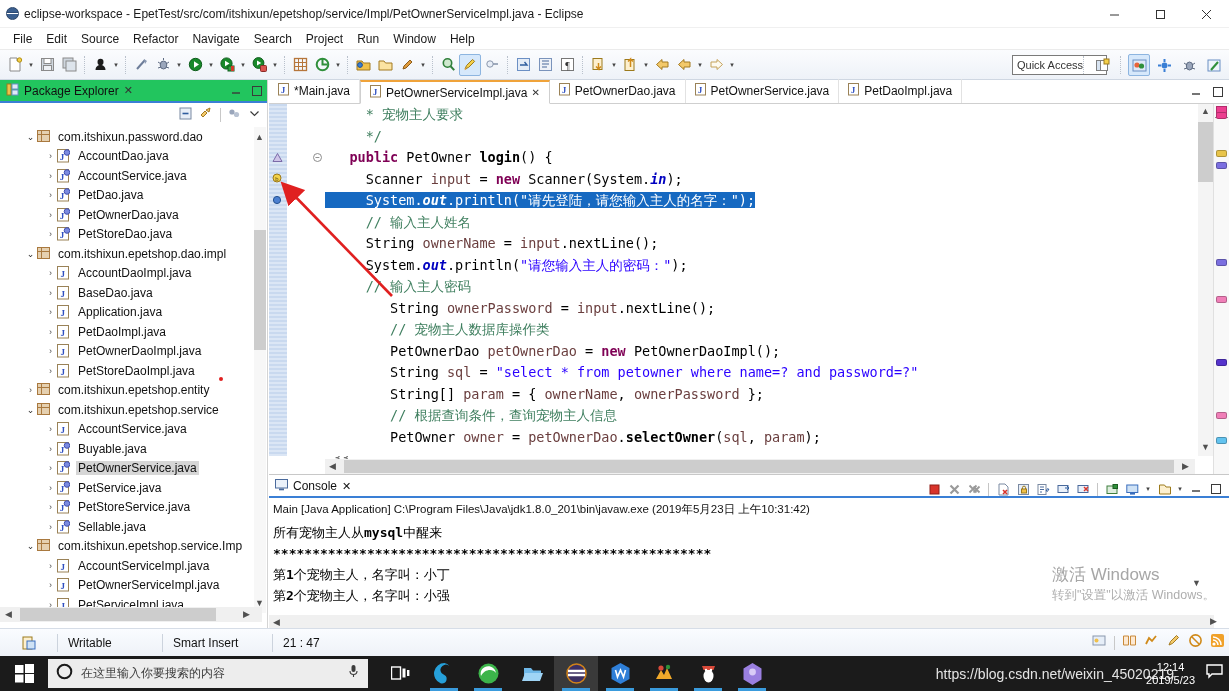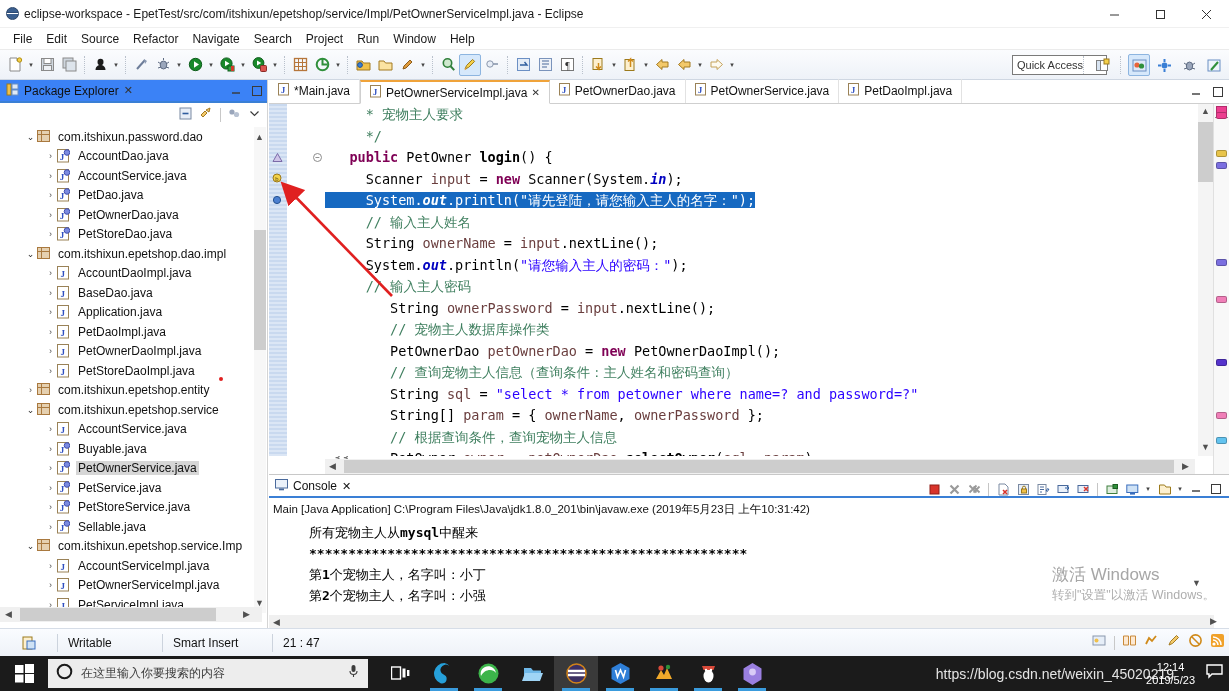--- a/index.html
+++ b/index.html
@@ -52,21 +52,21 @@
     display:flex; align-items:center; padding-left:4px;
   }
   .perspbar{ position:absolute; right:4px; top:4px; display:flex; align-items:center; gap:3px; }
 
   
   .main{ position:absolute; left:0; top:80px; width:1229px; height:548px; }
 
   
   .pe{ position:absolute; left:0; top:0; width:268px; height:548px;
        background:#ffffff; border-right:1px solid #d4d4d4; }
-  .pe-tabrow{ height:23px; background:#3b82f6; display:flex; align-items:center;
+  .pe-tabrow{ height:23px; background:#22c55e; display:flex; align-items:center;
               position:relative; border-bottom:2px solid #3a7fd5; }
   .pe-tab{ display:flex; align-items:center; gap:5px; padding:0 6px; font-size:12px; color:#111; }
   .pe-tab .x{ font-size:11px; color:#333; }
   .pe-minmax{ position:absolute; right:4px; top:4px; display:flex; gap:8px; }
   .mm{ width:13px;height:13px; display:flex; align-items:flex-end; justify-content:center; }
   .pe-toolrow{ height:24px; display:flex; align-items:center; justify-content:flex-end;
                padding-right:6px; gap:6px; background:#fff; }
   .pe-tree{ position:absolute; left:0; top:47px; width:268px; height:486px; overflow:hidden; }
   .trow{ height:19.5px; display:flex; align-items:center; font-size:12px; color:#111;
          white-space:nowrap; }
@@ -126,21 +126,21 @@
   .arrowline{ position:absolute; left:0; top:0; pointer-events:none; }
 
   
   .cons{ position:absolute; left:269px; top:394px; width:960px; height:154px;
          background:#ffffff; border-top:1px solid #c8c8c8; }
   .cons-tabrow{ height:23px; position:relative; border-bottom:2px solid #3a7fd5; background:#fff; }
   .cons-tab{ display:flex; align-items:center; gap:5px; padding:3px 8px 0 6px; font-size:12px; color:#111; }
   .cons-tools{ position:absolute; right:4px; top:3px; display:flex; align-items:center; gap:2px; }
   .ctbtn{ width:18px;height:18px;display:flex;align-items:center;justify-content:center; }
   .cons-launch{ font-size:11.5px; color:#111; padding:4px 0 0 4px; white-space:nowrap; }
-  .cons-out{ padding:5px 0 0 4px; font-size:13px; color:#000;margin-left:36px; }
+  .cons-out{ padding:5px 0 0 4px; font-size:13px; color:#000; }
   .cons-out .l{ height:21px; line-height:21px; white-space:pre; }
   .mono-b{ font-family:"DejaVu Sans Mono", monospace; font-weight:bold; }
   .cons-hscroll{ position:absolute; left:0; bottom:0; width:945px; height:13px; background:#f0f0f0; }
   .watermark{ position:absolute; right:14px; bottom:24px; text-align:left; color:#a9a9a9;
               pointer-events:none; }
   .wm1{ font-size:17px; line-height:22px; color:#a6a6a6; }
   .wm2{ font-size:12.5px; line-height:18px; color:#aeaeae; }
 
   
   .status{ position:absolute; left:0; top:628px; width:1229px; height:28px;
@@ -825,21 +825,20 @@
             <div class="cline">   <span class="kw">public </span>PetOwner <span class="mth">login</span>() {</div>
             <div class="cline">     Scanner <span class="loc">input</span> = <span class="kw">new </span>Scanner(System.<span class="fld">in</span>);</div>
             <div class="cline"><span class="hl">     System.<span class="fld">out</span>.println(<span class="str">"请先登陆，请您输入主人的名字："</span>);</span></div>
             <div class="cline">     <span class="cmt">// 输入主人姓名</span></div>
             <div class="cline">     String <span class="loc">ownerName</span> = <span class="loc">input</span>.nextLine();</div>
             <div class="cline">     System.<span class="fld">out</span>.println(<span class="str">"请您输入主人的密码："</span>);</div>
             <div class="cline">     <span class="cmt">// 输入主人密码</span></div>
             <div class="cline">        String <span class="loc">ownerPassword</span> = <span class="loc">input</span>.nextLine();</div>
             <div class="cline">        <span class="cmt">// 宠物主人数据库操作类</span></div>
             <div class="cline">        PetOwnerDao <span class="loc">petOwnerDao</span> = <span class="kw">new </span>PetOwnerDaoImpl();</div>
-            <div class="cline">        <span class="cmt">// 查询宠物主人信息（查询条件：主人姓名和密码查询）</span></div>
             <div class="cline">        String <span class="loc">sql</span> = <span class="str">"select * from petowner where name=? and password=?"</span></div>
             <div class="cline">        String[] <span class="loc">param</span> = { <span class="loc">ownerName</span>, <span class="loc">ownerPassword</span> };</div>
             <div class="cline">        <span class="cmt">// 根据查询条件，查询宠物主人信息</span></div>
             <div class="cline">        PetOwner <span class="loc">owner</span> = <span class="loc">petOwnerDao</span>.<span class="mth">selectOwner</span>(<span class="loc">sql</span>, <span class="loc">param</span>);</div>
           </div>
 
         <div class="ed-vscroll"></div>
         <div class="ed-vthumb"></div>
         <div class="ed-ruler">
           <div style="position:absolute;left:2px;top:2px;width:11px;height:9px;background:#ec3f90;border:1px solid #b42a6c;"></div>

